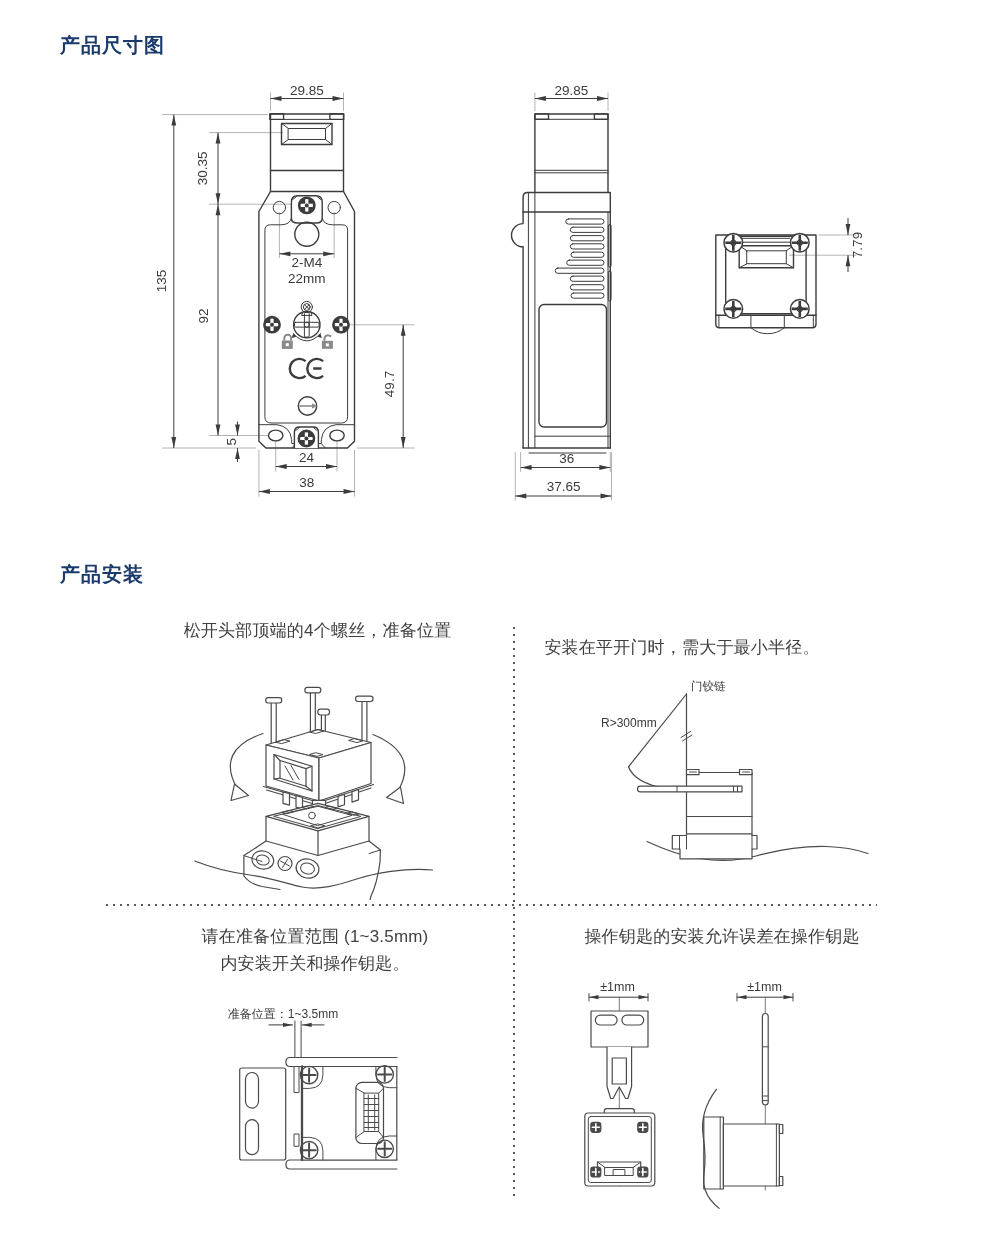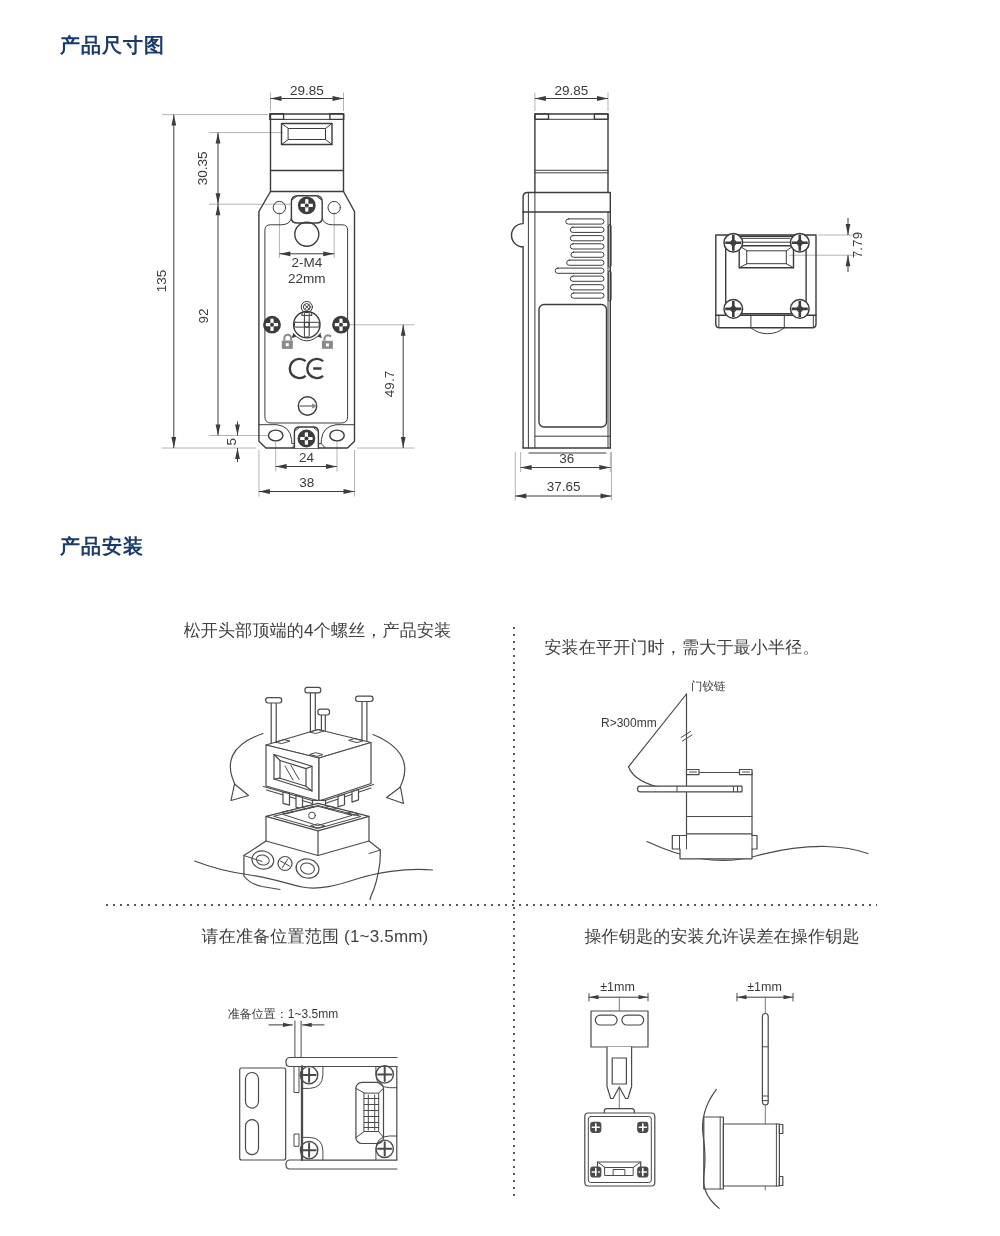--- a/index.html
+++ b/index.html
@@ -221,35 +221,36 @@
       <use href="#scrL" x="799.8" y="242.7"></use>
       <use href="#scrL" x="733.3" y="308.9"></use>
       <use href="#scrL" x="799.8" y="308.9"></use>
       <path class="ln" d="M715.8,315.2 V324 Q715.8,327.8 719.8,327.8 H812 Q816,327.8 816,324 V315.2"></path>
       <path class="ln2" d="M718.9,315.2 V327.8 M813.3,315.2 V327.8 M750.9,315.2 V327.8 M784.3,315.2 V327.8"></path>
       <path class="ln2" d="M750.9,327.8 A26,26 0 0 0 784.3,327.8"></path>
     </g>
   </g>
 </svg>
 
-<div class="abs section-heading" style="left:60px;top:536px;">产品安装</div>
+<div class="abs section-heading" style="left:60px;top:564px;">产品安装</div>
 
 <div class="abs divider-v" style="left:513px;top:627px;height:572px;"></div>
 <div class="abs divider-h" style="left:106px;top:904px;width:771px;"></div>
 
 <div class="abs step-text" style="left:130px;top:620px;width:375px;line-height:22px;">
-  <div>松开头部顶端的4个螺丝，产品安装</div>
+  <div>松开头部顶端的4个螺丝，准备位置</div>
 </div>
 
 <div class="abs step-text" style="left:532px;top:634px;width:300px;">
   <div>安装在平开门时，需大于最小半径。</div>
 </div>
 
 <div class="abs step-text" style="left:140px;top:923px;width:350px;">
   <div>请在准备位置范围 (1~3.5mm)</div>
+  <div>内安装开关和操作钥匙。</div>
 </div>
 
 <div class="abs step-text" style="left:567px;top:923px;width:310px;">
   <div>操作钥匙的安装允许误差在操作钥匙</div>
 </div>
 
 <svg class="abs" style="left:180px;top:675px;" width="280" height="225" viewBox="180 675 280 225">
   <g stroke="#4a4a4a" stroke-width="1.2" fill="none" stroke-linecap="round" stroke-linejoin="round">
 
     <path d="M194.7,861 C215,869 235,873 250,875 C272,878 288,884 302,887 C319,890.5 338,885 355,879.5 C375,873 405,867.5 432.5,870"></path>

